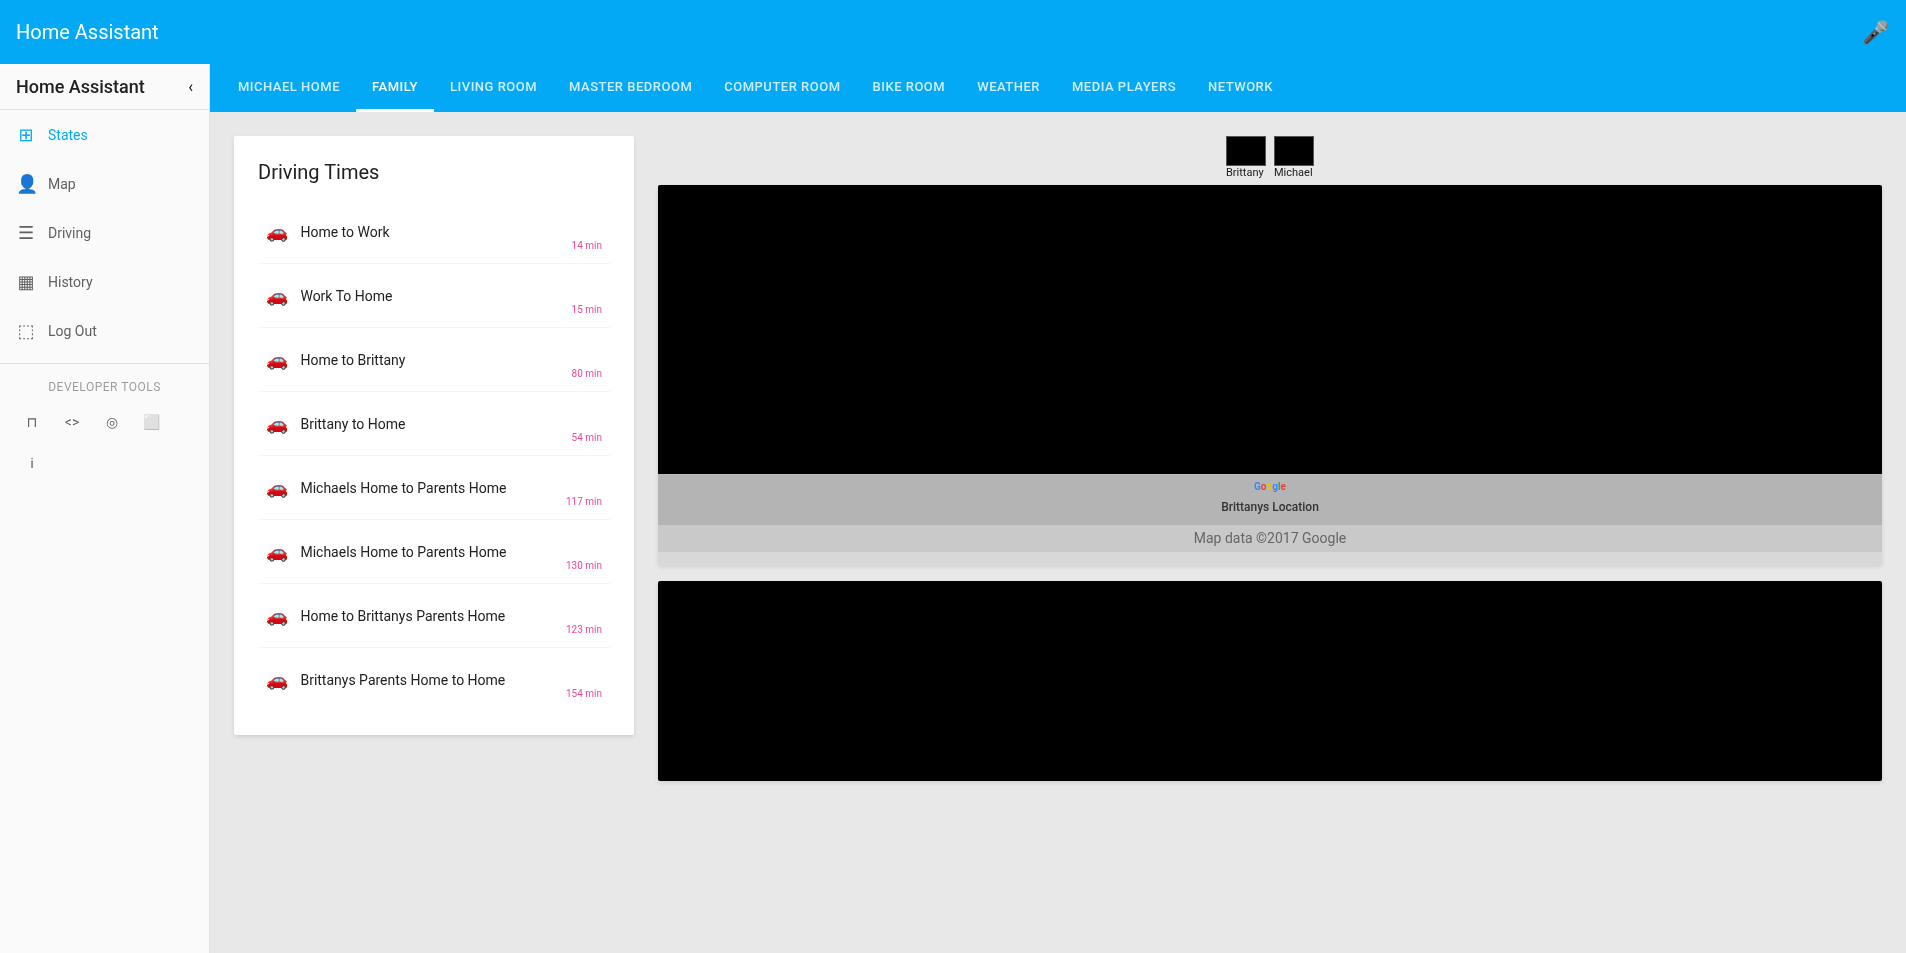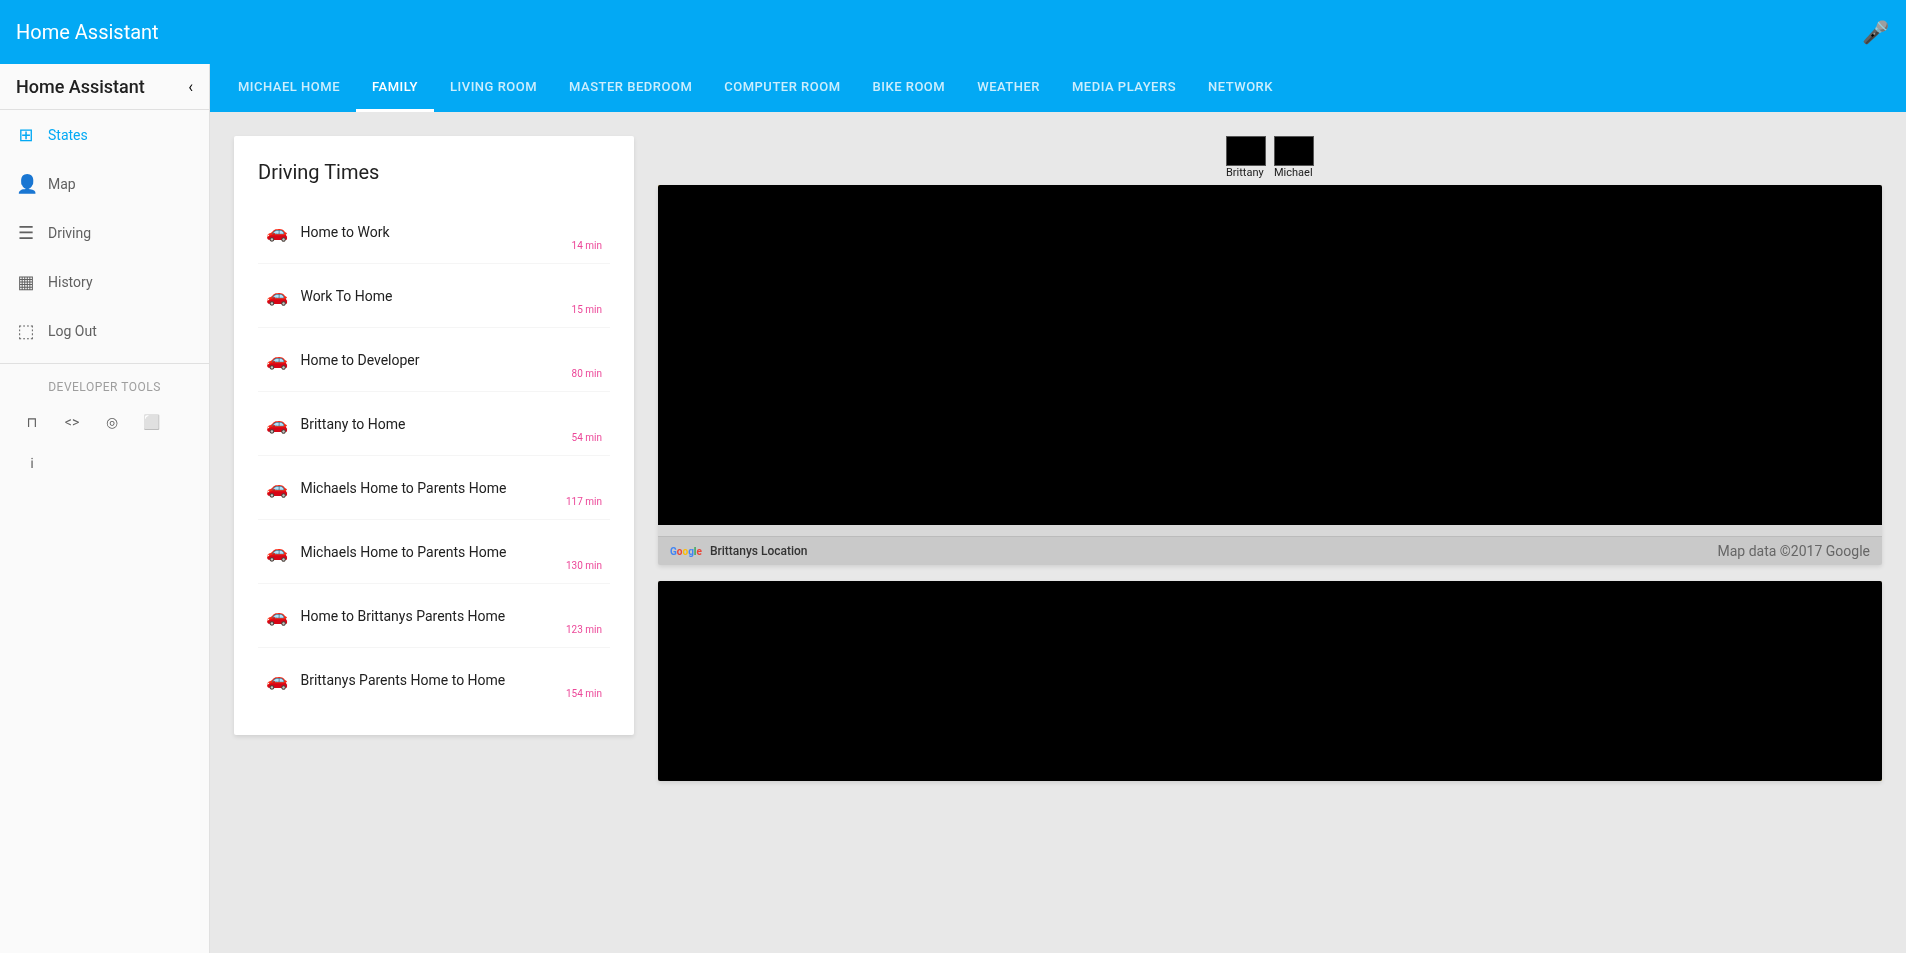--- a/index.html
+++ b/index.html
@@ -325,21 +325,21 @@
             <span class="driving-label">Home to Work</span>
             <span class="driving-time">14 min</span>
           </div>
           <div class="driving-row">
             <span class="car-icon">🚗</span>
             <span class="driving-label">Work To Home</span>
             <span class="driving-time">15 min</span>
           </div>
           <div class="driving-row">
             <span class="car-icon">🚗</span>
-            <span class="driving-label">Home to Developer</span>
+            <span class="driving-label">Home to Brittany</span>
             <span class="driving-time">80 min</span>
           </div>
           <div class="driving-row">
             <span class="car-icon">🚗</span>
             <span class="driving-label">Brittany to Home</span>
             <span class="driving-time">54 min</span>
           </div>
           <div class="driving-row">
             <span class="car-icon">🚗</span>
             <span class="driving-label">Michaels Home to Parents Home</span>
@@ -382,21 +382,21 @@
             <div style="position:absolute; top:0; left:0; right:0; bottom:40px; background:#e8e0cc; overflow:hidden;">
 
               <div style="position:absolute; top:10px; right:0; width:200px; height:6px; background:#f5c518; transform:rotate(45deg); transform-origin:right center;"></div>
               <div style="position:absolute; top:60px; right:20px; width:180px; height:5px; background:#f5c518; transform:rotate(30deg); transform-origin:right center;"></div>
 
               <div style="position:absolute; top:0; left:0; width:6px; height:100%; background:#f5c518; opacity:0.7;"></div>
 
               <div style="position:absolute; top:0; left:0; right:0; bottom:0; background:#000;"></div>
             </div>
 
-            <div class="map-label-bar" style="position:absolute; bottom:0; left:0; right:0;">
+            <div class="map-label-bar" style="position:absolute; bottom:13px; left:0; right:0;flex-direction:column;">
               <div class="google-logo">
                 <span>G</span><span>o</span><span>o</span><span>g</span><span>l</span><span>e</span>
               </div>
               <span style="font-weight:500; font-size:12px;">Brittanys Location</span>
               <span style="flex:1;"></span>
               <span style="font-size:14px; color:#666;">Map data ©2017 Google</span>
             </div>
           </div>
         </div>
 

